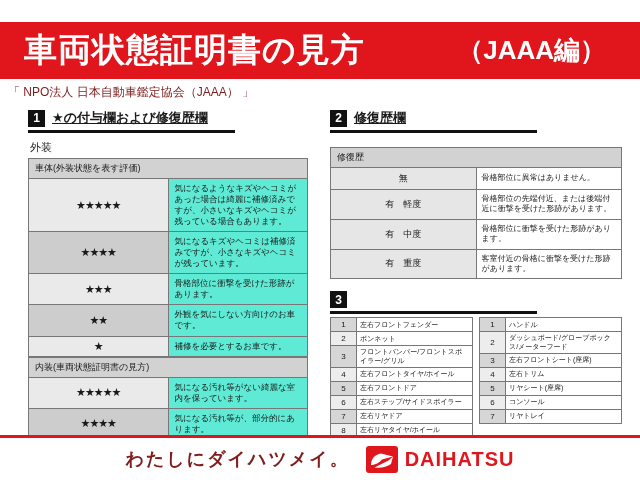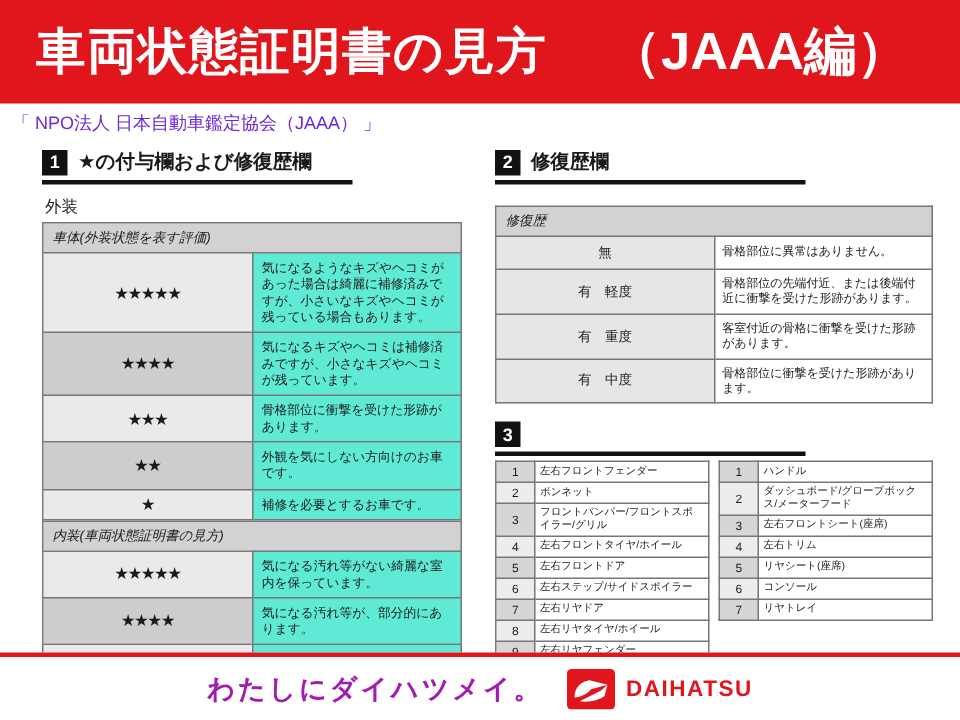--- a/index.html
+++ b/index.html
@@ -4,51 +4,51 @@
 <style>
   html,body{margin:0;padding:0;}
   body{
     width:640px;height:480px;position:relative;overflow:hidden;
     background:#ffffff;
     font-family:"Liberation Sans","DejaVu Sans",sans-serif;
     color:#1a1a1a;
   }
   
   .top-banner{
-    background:#e0161c;color:#fff;height:69px;
+    background:#e0161c;color:#fff;height:57px;
     display:flex;align-items:center;justify-content:space-between;
-    padding:0 34px 0 24px;box-sizing:border-box;
+    padding:0 34px 0 24px;box-sizing:border-box;margin-top:22px;
   }
   .top-banner .main-title{font-size:33px;font-weight:bold;letter-spacing:1px;}
-  .top-banner .edition{font-size:35px;font-weight:bold;}
-  .subtitle{font-size:12px;padding:5px 0 2px 8px;color:#6d28d9;}
+  .top-banner .edition{font-size:26px;font-weight:bold;}
+  .subtitle{font-size:12px;padding:5px 0 2px 8px;color:#7f1d1d;}
   
   .content{display:flex;padding:0 10px 0 28px;box-sizing:border-box;}
   .col-left{width:280px;flex:0 0 280px;}
   .col-right{flex:1;margin-left:22px;margin-right:8px;}
   
   .sec-head{
     display:flex;align-items:center;gap:7px;
     border-bottom:3.5px solid #111;padding-bottom:3px;
     width:207px;margin-top:6px;margin-bottom:2px;
   }
   .sec-num{
     display:inline-flex;align-items:center;justify-content:center;
     width:17px;height:17px;background:#111;color:#fff;
     font-size:12px;font-weight:bold;flex:0 0 17px;
   }
-  .sec-title{font-size:13px;font-weight:bold;white-space:nowrap;}
+  .sec-title{font-size:13px;font-weight:bold;white-space:nowrap;text-decoration:underline;}
   .group-label{font-size:11px;font-weight:normal;margin:7px 0 3px 2px;}
   
   table{border-collapse:collapse;width:100%;table-layout:fixed;}
   table{border:1.5px solid #333;}
   td,th{border:1px solid #777;box-sizing:border-box;}
   th.tbl-head{
     background:#d2d2d2;font-size:9px;font-weight:normal;
-    text-align:left;padding:3px 6px;font-style:italic;
+    text-align:left;padding:3px 6px;
   }
   
   .star-table td.key{
     width:70px;text-align:center;font-size:11px;font-weight:bold;
     letter-spacing:-1px;padding:2px 1px;
   }
   .star-table td.val{font-size:8.5px;padding:4px 6px;line-height:1.3;background:#5eead4;}
   .star-table tbody tr:nth-child(odd) td.key{background:#eaeaea;}
   .star-table tbody tr:nth-child(even) td.key{background:#cdcdcd;}
   
@@ -66,23 +66,23 @@
   .cond-table td.nm{font-size:7px;padding:2px 3px;line-height:1.2;background:#fff;}
   .cond-table tbody tr:nth-child(odd) td.no{background:#d6d6d6;}
   .cond-table tbody tr:nth-child(even) td.no{background:#ededed;}
   
   .footer{
     position:absolute;left:0;right:0;bottom:0;height:42px;
     border-top:3px solid #e0161c;
     display:flex;align-items:center;justify-content:center;gap:16px;
     background:#fff;
   }
-  .slogan{font-size:18px;font-weight:bold;letter-spacing:2px;color:#a21caf;}
+  .slogan{font-size:18px;font-weight:bold;letter-spacing:2px;color:#7f1d1d;}
   .brand-lockup{display:flex;align-items:center;gap:7px;}
-  .brand-name{font-size:15px;font-weight:bold;color:#e0161c;letter-spacing:1px;}
+  .brand-name{font-size:20px;font-weight:bold;color:#e0161c;letter-spacing:1px;}
 </style>
 </head>
 <body>
 
 <div class="top-banner">
   <span class="main-title">車両状態証明書の見方</span>
   <span class="edition">（JAAA編）</span>
 </div>
 <div class="subtitle">「 NPO法人 日本自動車鑑定協会（JAAA） 」</div>
 
@@ -175,26 +175,26 @@
       <tbody>
         <tr>
           <td class="key">無</td>
           <td class="val">骨格部位に異常はありません。</td>
         </tr>
         <tr>
           <td class="key">有　軽度</td>
           <td class="val">骨格部位の先端付近、または後端付近に衝撃を受けた形跡があります。</td>
         </tr>
         <tr>
+          <td class="key">有　中度</td>
+          <td class="val">骨格部位に衝撃を受けた形跡があります。</td>
+        </tr>
+        <tr>
           <td class="key">有　重度</td>
           <td class="val">客室付近の骨格に衝撃を受けた形跡があります。</td>
-        </tr>
-        <tr>
-          <td class="key">有　中度</td>
-          <td class="val">骨格部位に衝撃を受けた形跡があります。</td>
         </tr>
       </tbody>
     </table>
 
     <div class="sec-head" style="margin-top:12px;">
       <span class="sec-num">3</span>
     </div>
 
     <div class="cond-wrap">
       <div class="cond-col">

